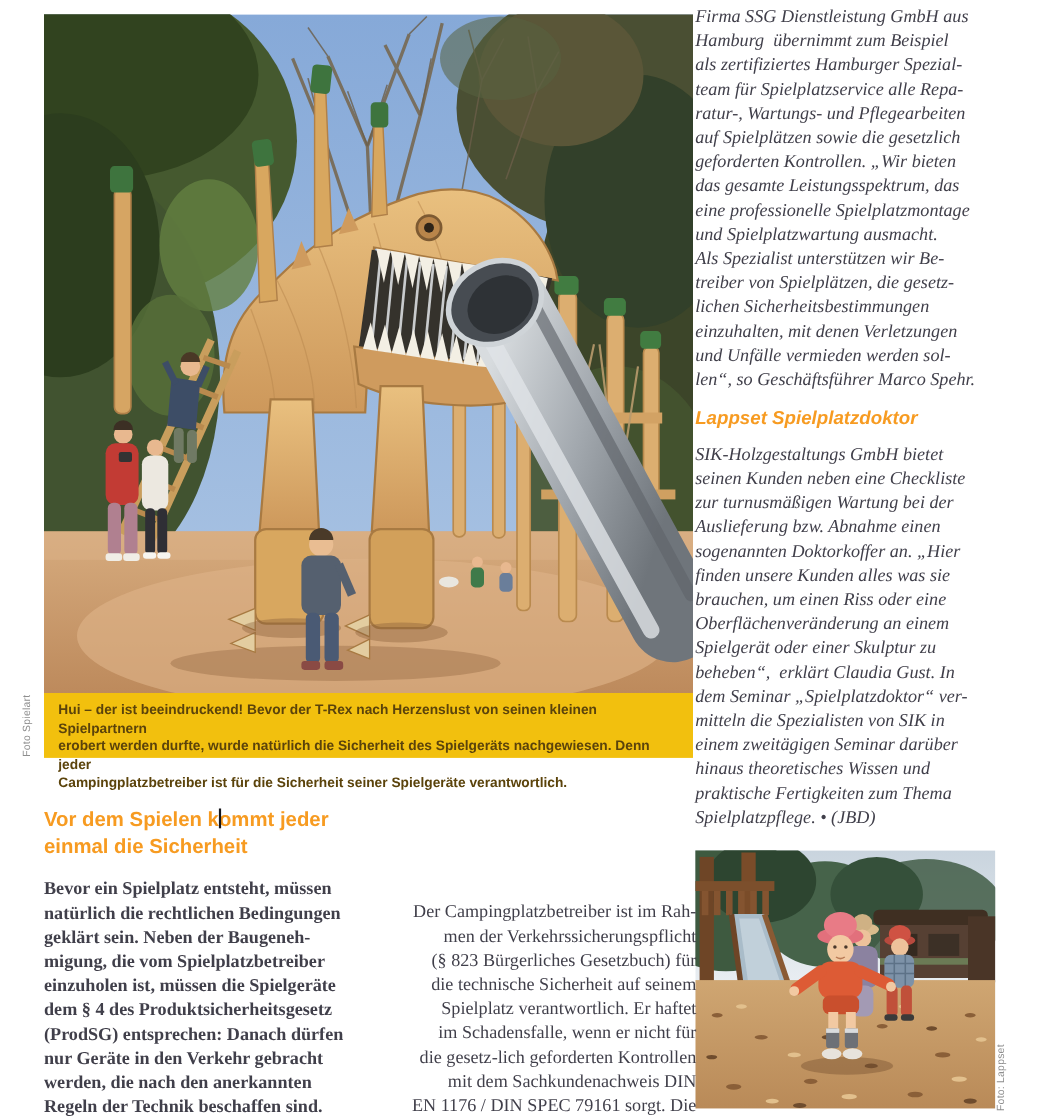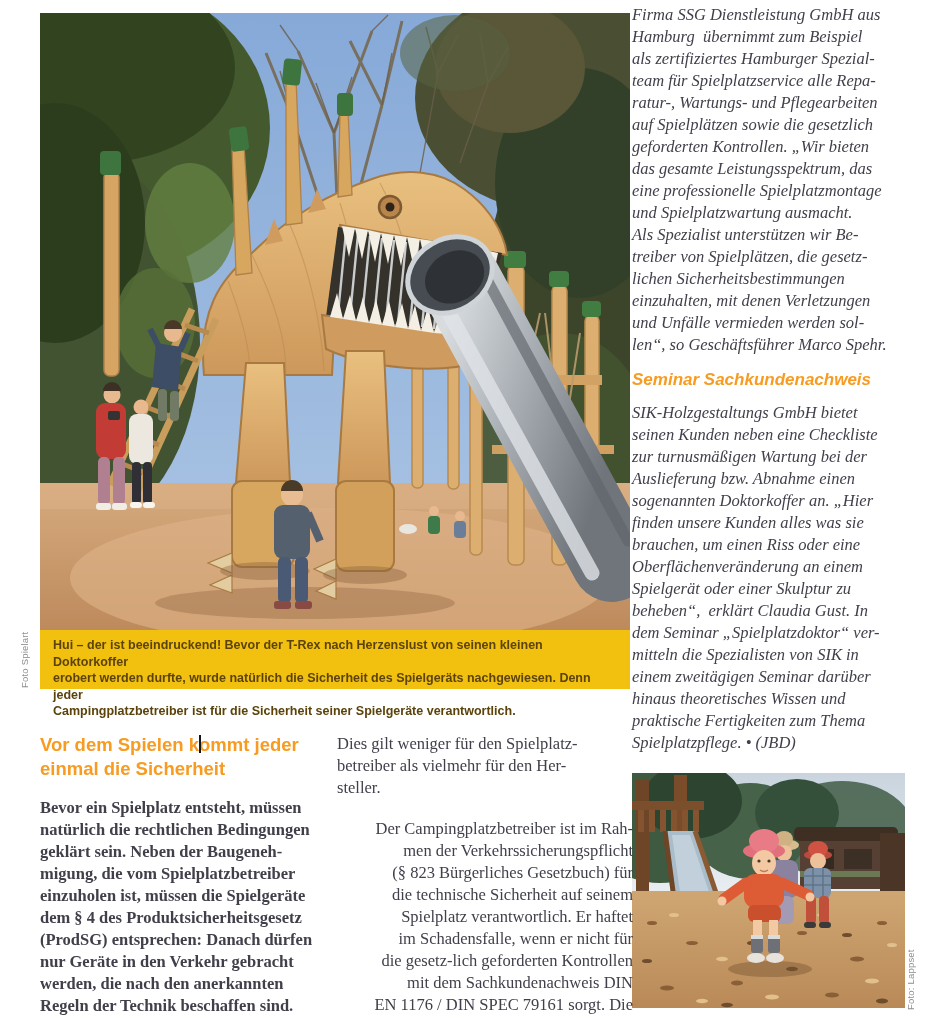--- a/index.html
+++ b/index.html
@@ -280,21 +280,21 @@
         <g transform="rotate(-30 410 262)">
           <ellipse cx="410" cy="262" rx="44" ry="36" fill="#474c52"></ellipse>
           <ellipse cx="410" cy="262" rx="44" ry="36" fill="none" stroke="#cfd4d8" stroke-width="5"></ellipse>
           <ellipse cx="413" cy="266" rx="31" ry="25" fill="#2e3236"></ellipse>
         </g>
       </g>
     </svg>
   </figure>
 
   <div class="caption-box">
-    <p>Hui – der ist beeindruckend! Bevor der T-Rex nach Herzenslust von seinen kleinen Doktorkoffer
+    <p>Hui – der ist beeindruckend! Bevor der T-Rex nach Herzenslust von seinen kleinen Spielpartnern
 erobert werden durfte, wurde natürlich die Sicherheit des Spielgeräts nachgewiesen. Denn jeder
 Campingplatzbetreiber ist für die Sicherheit seiner Spielgeräte verantwortlich.</p>
   </div>
   <span class="credit credit-left">Foto Spielart</span>
 
   <div class="right-col">
     <p class="body">Firma SSG Dienstleistung GmbH aus
 Hamburg  übernimmt zum Beispiel
 als zertifiziertes Hamburger Spezial-
 team für Spielplatzservice alle Repa-
@@ -303,21 +303,21 @@
 geforderten Kontrollen. „Wir bieten
 das gesamte Leistungsspektrum, das
 eine professionelle Spielplatzmontage
 und Spielplatzwartung ausmacht.
 Als Spezialist unterstützen wir Be-
 treiber von Spielplätzen, die gesetz-
 lichen Sicherheitsbestimmungen
 einzuhalten, mit denen Verletzungen
 und Unfälle vermieden werden sol-
 len“, so Geschäftsführer Marco Spehr.</p>
-    <h3 class="subhead">Seminar Sachkundenachweis</h3>
+    <h3 class="subhead">Lappset Spielplatzdoktor</h3>
     <p class="body para2">SIK-Holzgestaltungs GmbH bietet
 seinen Kunden neben eine Checkliste
 zur turnusmäßigen Wartung bei der
 Auslieferung bzw. Abnahme einen
 sogenannten Doktorkoffer an. „Hier
 finden unsere Kunden alles was sie
 brauchen, um einen Riss oder eine
 Oberflächenveränderung an einem
 Spielgerät oder einer Skulptur zu
 beheben“,  erklärt Claudia Gust. In
@@ -462,23 +462,20 @@
   <p class="body left-para">Bevor ein Spielplatz entsteht, müssen
 natürlich die rechtlichen Bedingungen
 geklärt sein. Neben der Baugeneh-
 migung, die vom Spielplatzbetreiber
 einzuholen ist, müssen die Spielgeräte
 dem § 4 des Produktsicherheitsgesetz
 (ProdSG) entsprechen: Danach dürfen
 nur Geräte in den Verkehr gebracht
 werden, die nach den anerkannten
 Regeln der Technik beschaffen sind.</p>
-  <p class="body mid-para1">Dies gilt weniger für den Spielplatz-
-betreiber als vielmehr für den Her-
-steller.</p>
   <p class="body mid-para2">Der Campingplatzbetreiber ist im Rah-
 men der Verkehrssicherungspflicht
 (§ 823 Bürgerliches Gesetzbuch) für
 die technische Sicherheit auf seinem
 Spielplatz verantwortlich. Er haftet
 im Schadensfalle, wenn er nicht für
 die gesetz-lich geforderten Kontrollen
 mit dem Sachkundenachweis DIN
 EN 1176 / DIN SPEC 79161 sorgt. Die</p>
 

